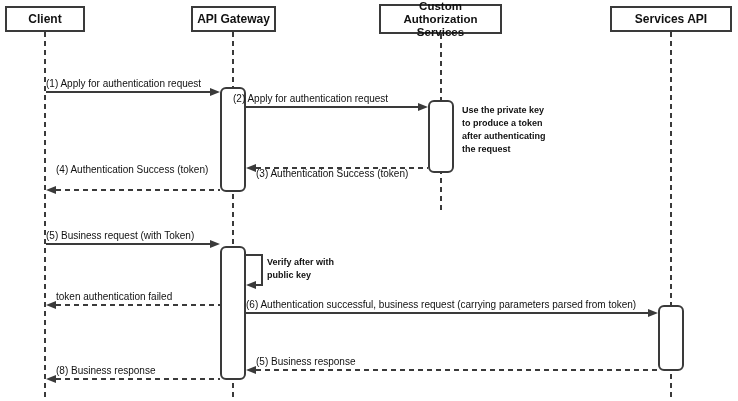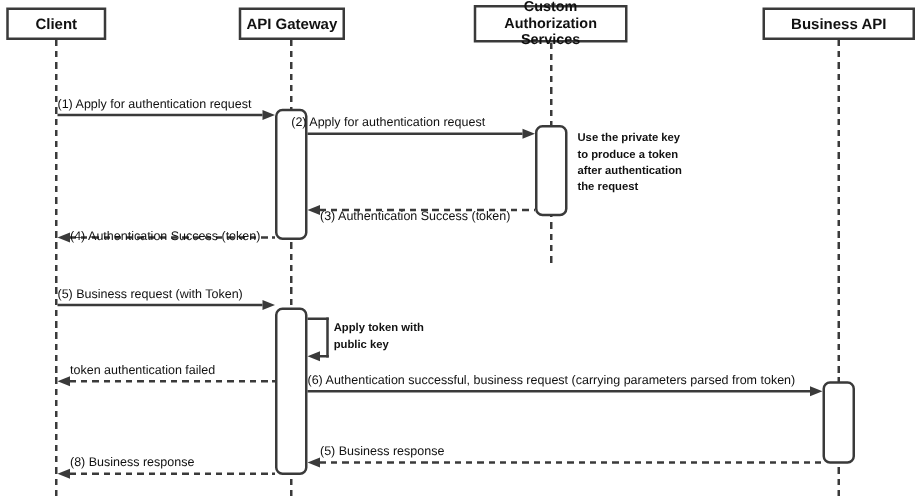--- a/index.html
+++ b/index.html
@@ -57,60 +57,60 @@
   <div class="participant" style="left:5px;top:6px;width:80px;height:26px;">
     <span>Client</span>
   </div>
   <div class="participant" style="left:379px;top:4px;width:123px;height:30px;font-size:11.5px;">
     <span>Custom Authorization Services</span>
   </div>
   <div class="participant" style="left:191px;top:6px;width:85px;height:26px;">
     <span>API Gateway</span>
   </div>
   <div class="participant" style="left:610px;top:6px;width:122px;height:26px;">
-    <span>Business API</span>
+    <span>Services API</span>
   </div>
 
   <div class="lifeline" style="left:44px;top:32px;height:366px;"></div>
   <div class="lifeline" style="left:232px;top:32px;height:366px;"></div>
   <div class="lifeline" style="left:440px;top:34px;height:178px;"></div>
   <div class="lifeline" style="left:670px;top:32px;height:366px;"></div>
 
   <div class="activation" style="left:220px;top:87px;width:26px;height:105px;"></div>
   <div class="activation" style="left:428px;top:100px;width:26px;height:73px;"></div>
   <div class="activation" style="left:220px;top:246px;width:26px;height:134px;"></div>
   <div class="activation" style="left:658px;top:305px;width:26px;height:66px;"></div>
 
   <div class="line-solid" style="left:46px;top:91px;width:164px;"></div>
   <div class="ah-r" style="left:210px;top:88px;"></div>
   <div class="mlabel" style="left:46px;top:78px;width:164px;">(1) Apply for authentication request</div>
 
   <div class="line-solid" style="left:246px;top:106px;width:172px;"></div>
   <div class="ah-r" style="left:418px;top:103px;"></div>
   <div class="mlabel" style="left:233px;top:93px;width:172px;">(2) Apply for authentication request</div>
 
-  <div class="note-text" style="left:462px;top:104px;width:84px;">Use the private key to produce a token after authentication the request</div>
+  <div class="note-text" style="left:462px;top:104px;width:84px;">Use the private key to produce a token after authenticating the request</div>
 
   <div class="ah-l" style="left:246px;top:164px;"></div>
   <div class="line-dashed" style="left:256px;top:167px;width:172px;"></div>
   <div class="mlabel" style="left:256px;top:168px;width:172px;">(3) Authentication Success (token)</div>
 
   <div class="ah-l" style="left:46px;top:186px;"></div>
   <div class="line-dashed" style="left:56px;top:189px;width:164px;"></div>
-  <div class="mlabel" style="left:56px;top:184px;width:164px;">(4) Authentication Success (token)</div>
+  <div class="mlabel" style="left:56px;top:164px;width:164px;">(4) Authentication Success (token)</div>
 
   <div class="line-solid" style="left:46px;top:243px;width:164px;"></div>
   <div class="ah-r" style="left:210px;top:240px;"></div>
   <div class="mlabel" style="left:46px;top:230px;width:164px;">(5) Business request (with Token)</div>
 
   <div class="line-solid" style="left:246px;top:254px;width:17px;"></div>
   <div class="vline-solid" style="left:261px;top:254px;height:32px;"></div>
   <div class="line-solid" style="left:256px;top:284px;width:7px;"></div>
   <div class="ah-l" style="left:246px;top:281px;"></div>
-  <div class="mlabel-wrap" style="left:267px;top:256px;width:72px;">Apply token with public key</div>
+  <div class="mlabel-wrap" style="left:267px;top:256px;width:72px;">Verify after with public key</div>
 
   <div class="ah-l" style="left:46px;top:301px;"></div>
   <div class="line-dashed" style="left:56px;top:304px;width:164px;"></div>
   <div class="mlabel" style="left:56px;top:291px;width:164px;">token authentication failed</div>
 
   <div class="line-solid" style="left:246px;top:312px;width:402px;"></div>
   <div class="ah-r" style="left:648px;top:309px;"></div>
   <div class="mlabel" style="left:246px;top:299px;width:402px;">(6) Authentication successful, business request (carrying parameters parsed from token)</div>
 
   <div class="ah-l" style="left:246px;top:366px;"></div>

